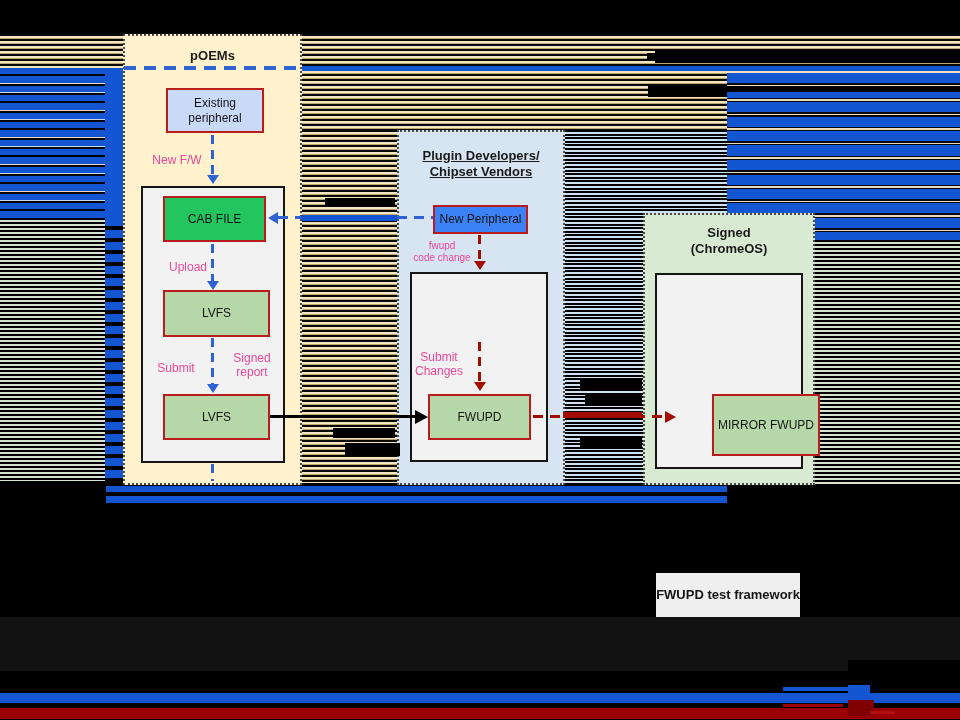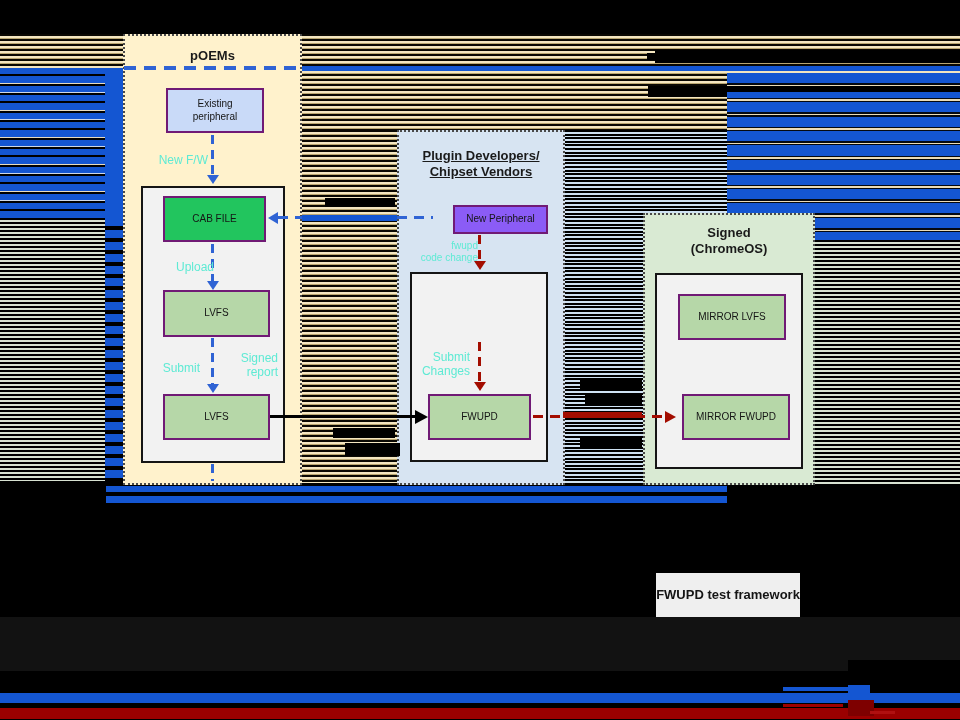--- a/index.html
+++ b/index.html
@@ -10,23 +10,23 @@
   .st-tan{background:repeating-linear-gradient(180deg,#0a0803 0 2.2px,#f4e6c1 2.2px 4.4px,#b9a671 4.4px 5px);}
   .st-green{background:repeating-linear-gradient(180deg,#000 0 2px,#d8e2d2 2px 4px);}
   .st-lblue{background:repeating-linear-gradient(180deg,#000 0 2px,#cfe2f3 2px 3.6px);}
   .st-leftblue{background:repeating-linear-gradient(180deg,#1456d2 0 6px,#000 6px 8px,#1456d2 8px 15px,#e8dcc0 15px 16px,#000 16px 18px,#1456d2 18px 24px,#cfd9e8 24px 25px,#000 25px 27px);}
   .st-rightblue{background:repeating-linear-gradient(180deg,#1456d2 0 10px,#06090f 10px 11.5px,#eadcb8 11.5px 13px,#06090f 13px 14.5px);}
   .st-bluedash{background:repeating-linear-gradient(180deg,#1456d2 0 8px,#000 8px 12px);}
   
   .panel{border:2px dotted #4a4a4a;box-sizing:border-box;}
   .ptitle{width:100%;text-align:center;font-weight:bold;font-size:13px;color:#1a1a1a;line-height:1.25;}
   .sub{background:#f2f2f2;border:2px solid #151515;box-sizing:border-box;}
-  .box{border:2px solid #701a75;box-sizing:border-box;display:flex;align-items:center;justify-content:center;
-       text-align:center;font-size:10px;color:#151515;line-height:1.25;}
-  .lbl{font-size:12px;color:#5eead4;text-align:right;line-height:1.2;}
+  .box{border:2px solid #b91c1c;box-sizing:border-box;display:flex;align-items:center;justify-content:center;
+       text-align:center;font-size:12px;color:#151515;line-height:1.25;}
+  .lbl{font-size:12px;color:#ec4899;text-align:center;line-height:1.2;}
   .vdash{width:3px;background:repeating-linear-gradient(180deg,var(--c) 0 9px,transparent 9px 15px);}
   .hdash{height:3px;background:repeating-linear-gradient(90deg,var(--c) 0 10px,transparent 10px 17px);}
   .blue{--c:#2f63d4;} .red{--c:#a30d00;}
   .tri{width:0;height:0;}
   .tri-down-blue{border-left:6px solid transparent;border-right:6px solid transparent;border-top:9px solid #2f63d4;}
   .tri-down-red{border-left:6px solid transparent;border-right:6px solid transparent;border-top:9px solid #a30d00;}
   .tri-left-blue{border-top:6px solid transparent;border-bottom:6px solid transparent;border-right:10px solid #2f63d4;}
   .tri-right-red{border-top:6px solid transparent;border-bottom:6px solid transparent;border-left:11px solid #a30d00;}
   .tri-right-black{border-top:7px solid transparent;border-bottom:7px solid transparent;border-left:13px solid #000;}
   .gb{background:#000;}
@@ -95,21 +95,21 @@
     <div class="ptitle" style="padding-top:16px;text-decoration:underline;">
       <div>Plugin Developers/</div>
       <div>Chipset Vendors</div>
     </div>
   </div>
 
   <div class="abs hdash blue" style="left:278px;top:216px;width:155px;"></div>
   <div class="abs" style="left:302px;top:215px;width:95px;height:6px;background:#1456d2;"></div>
   <div class="abs tri tri-left-blue" style="left:268px;top:212px;"></div>
 
-  <div class="abs box" style="left:453px;top:205px;width:95px;height:29px;background:#8b5cf6;">
+  <div class="abs box" style="left:433px;top:205px;width:95px;height:29px;background:#3b82f6;">
     <div>New Peripheral</div>
   </div>
 
   <div class="abs vdash red" style="left:478px;top:235px;height:26px;"></div>
   <div class="abs tri tri-down-red" style="left:474px;top:261px;"></div>
   <div class="abs lbl" style="left:406px;top:240px;width:72px;font-size:10px;">
     <div>fwupd</div>
     <div>code change</div>
   </div>
 
@@ -132,25 +132,22 @@
 
   <div class="abs panel" style="left:643px;top:213px;width:172px;height:272px;background:#d9ead3;">
     <div class="ptitle" style="padding-top:10px;">
       <div>Signed</div>
       <div>(ChromeOS)</div>
     </div>
   </div>
 
   <div class="abs sub" style="left:655px;top:273px;width:148px;height:196px;"></div>
 
-  <div class="abs box" style="left:678px;top:294px;width:108px;height:46px;background:#b6d7a8;">
-    <div>MIRROR LVFS</div>
-  </div>
 
-  <div class="abs box" style="left:682px;top:394px;width:108px;height:46px;background:#b6d7a8;">
+  <div class="abs box" style="left:712px;top:394px;width:108px;height:62px;background:#b6d7a8;">
     <div>MIRROR FWUPD</div>
   </div>
 
   <div class="abs hdash red" style="left:533px;top:415px;width:132px;"></div>
   <div class="abs" style="left:563px;top:412px;width:79px;height:6px;background:#a30d00;"></div>
   <div class="abs tri tri-right-red" style="left:665px;top:411px;"></div>
 
   <div class="abs gb" style="left:655px;top:50px;width:305px;height:13px;"></div>
   <div class="abs gb" style="left:647px;top:53px;width:10px;height:7px;"></div>
   <div class="abs gb" style="left:648px;top:86px;width:312px;height:6px;"></div>

